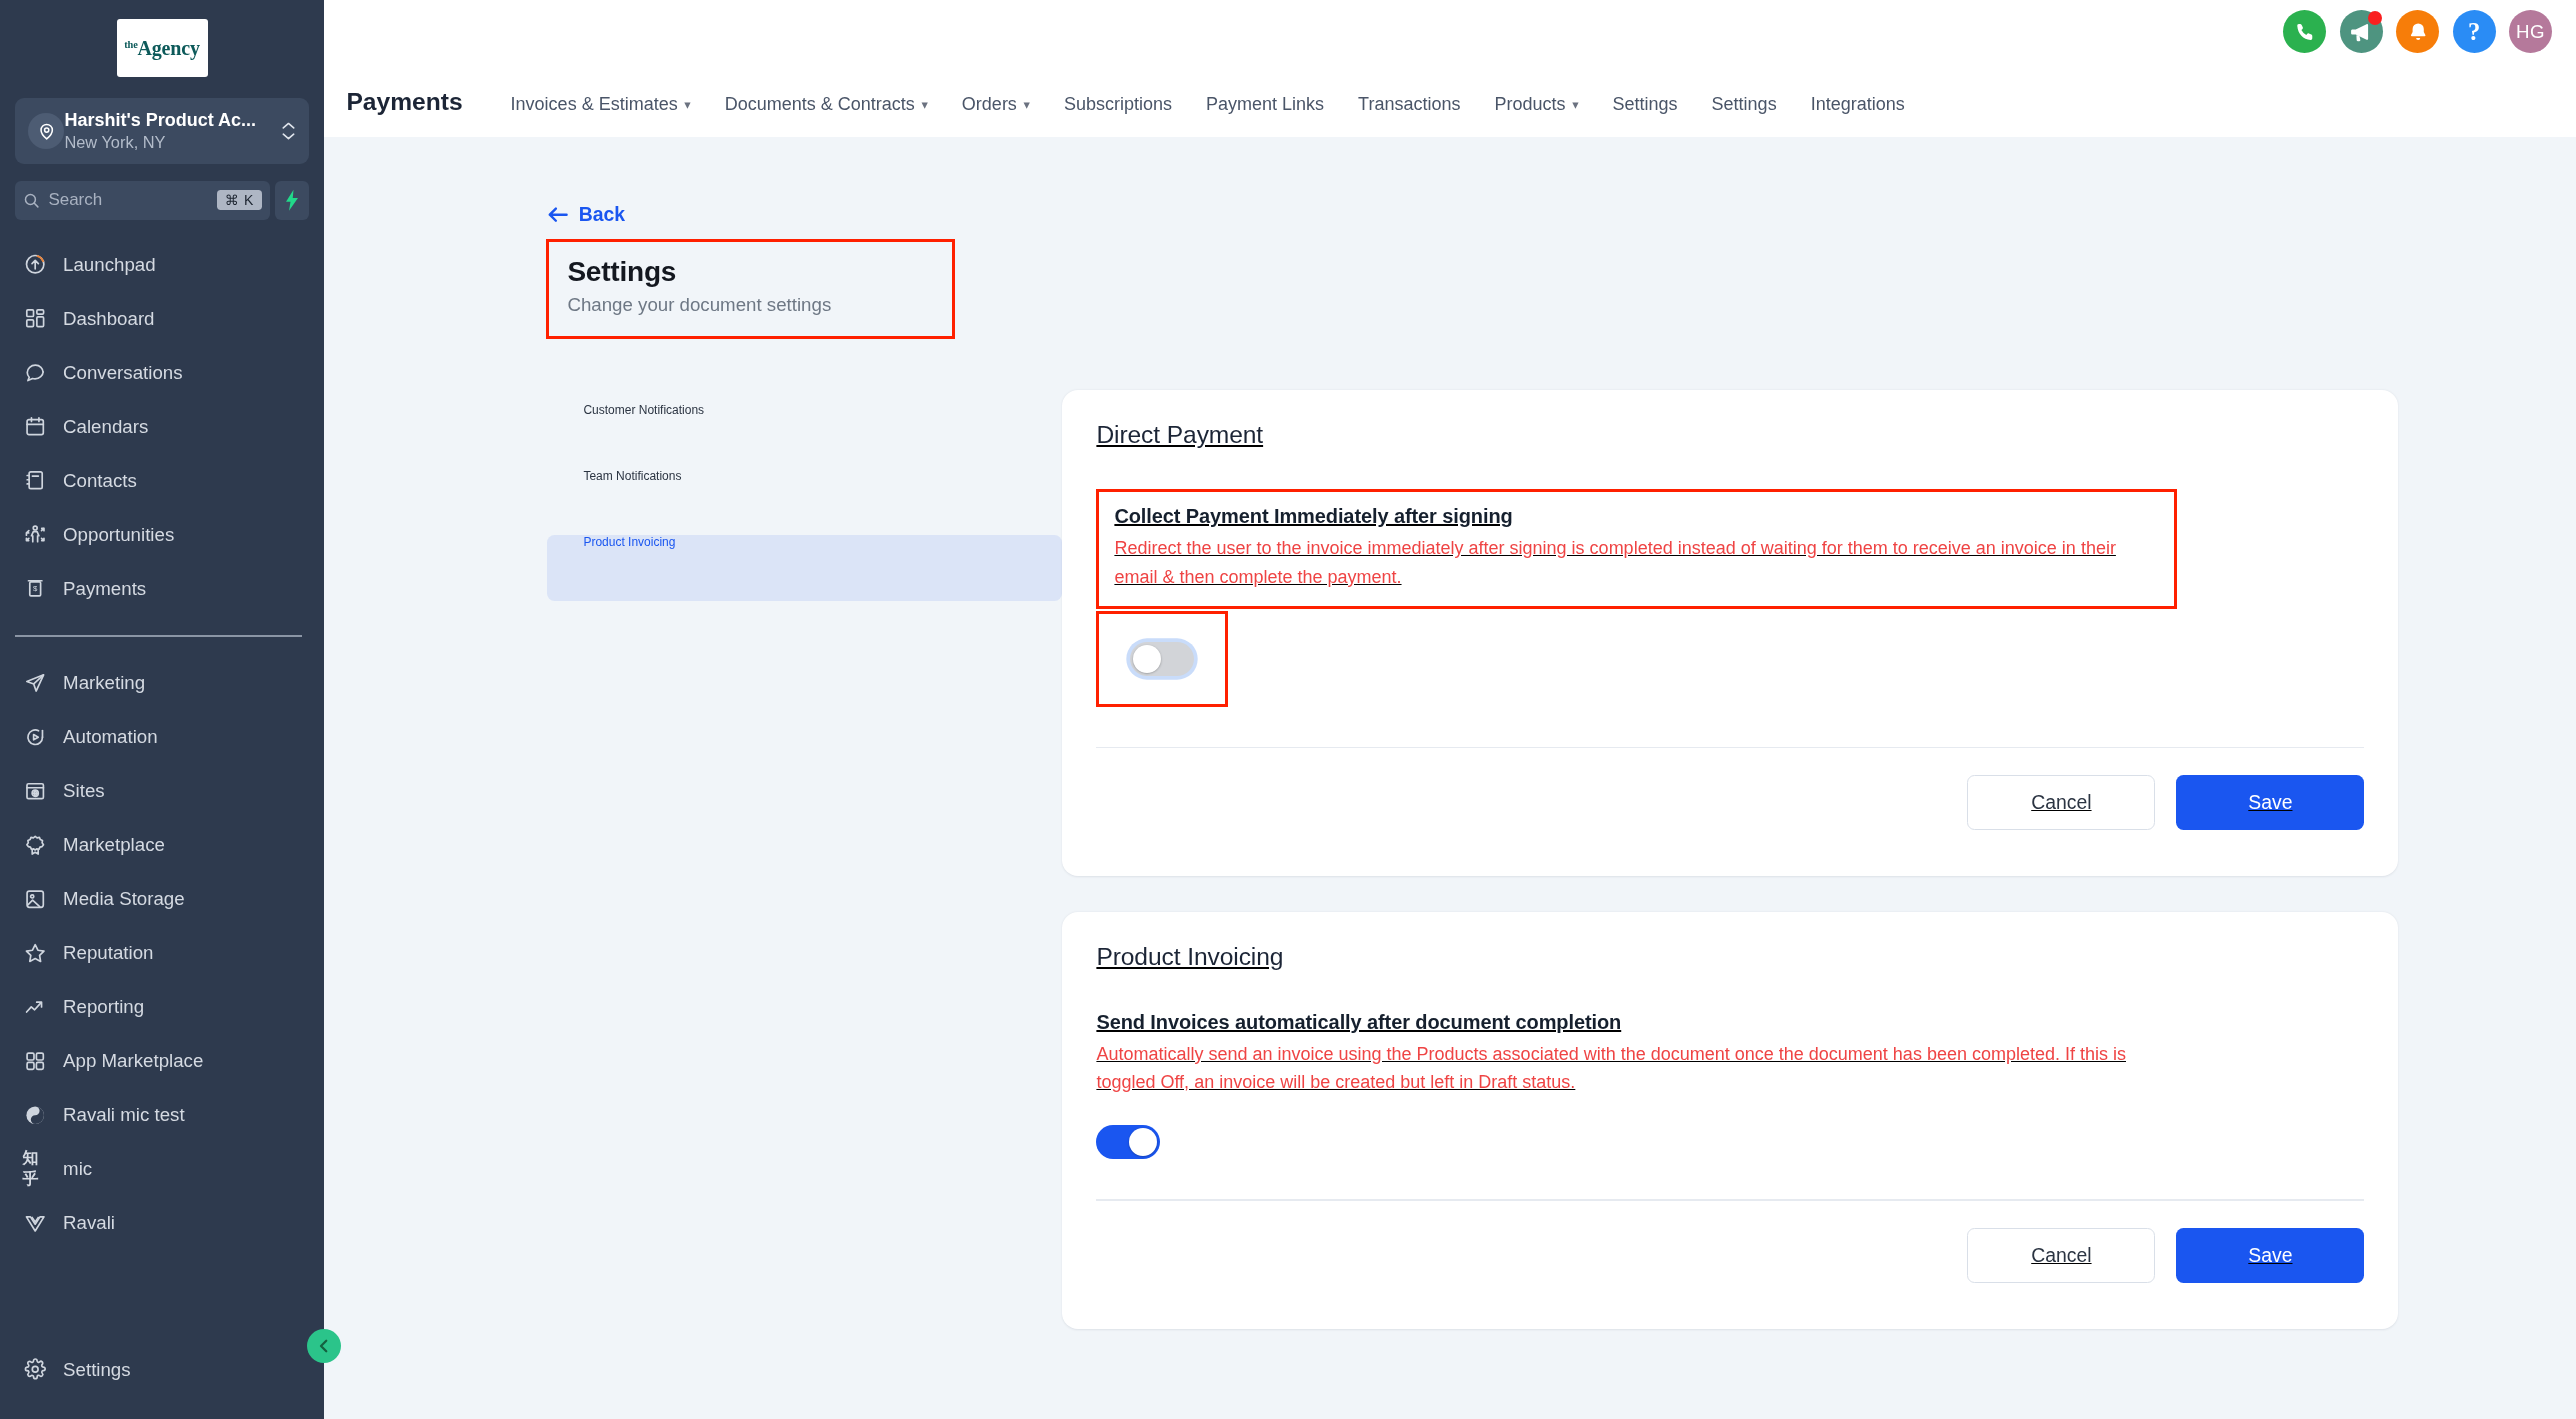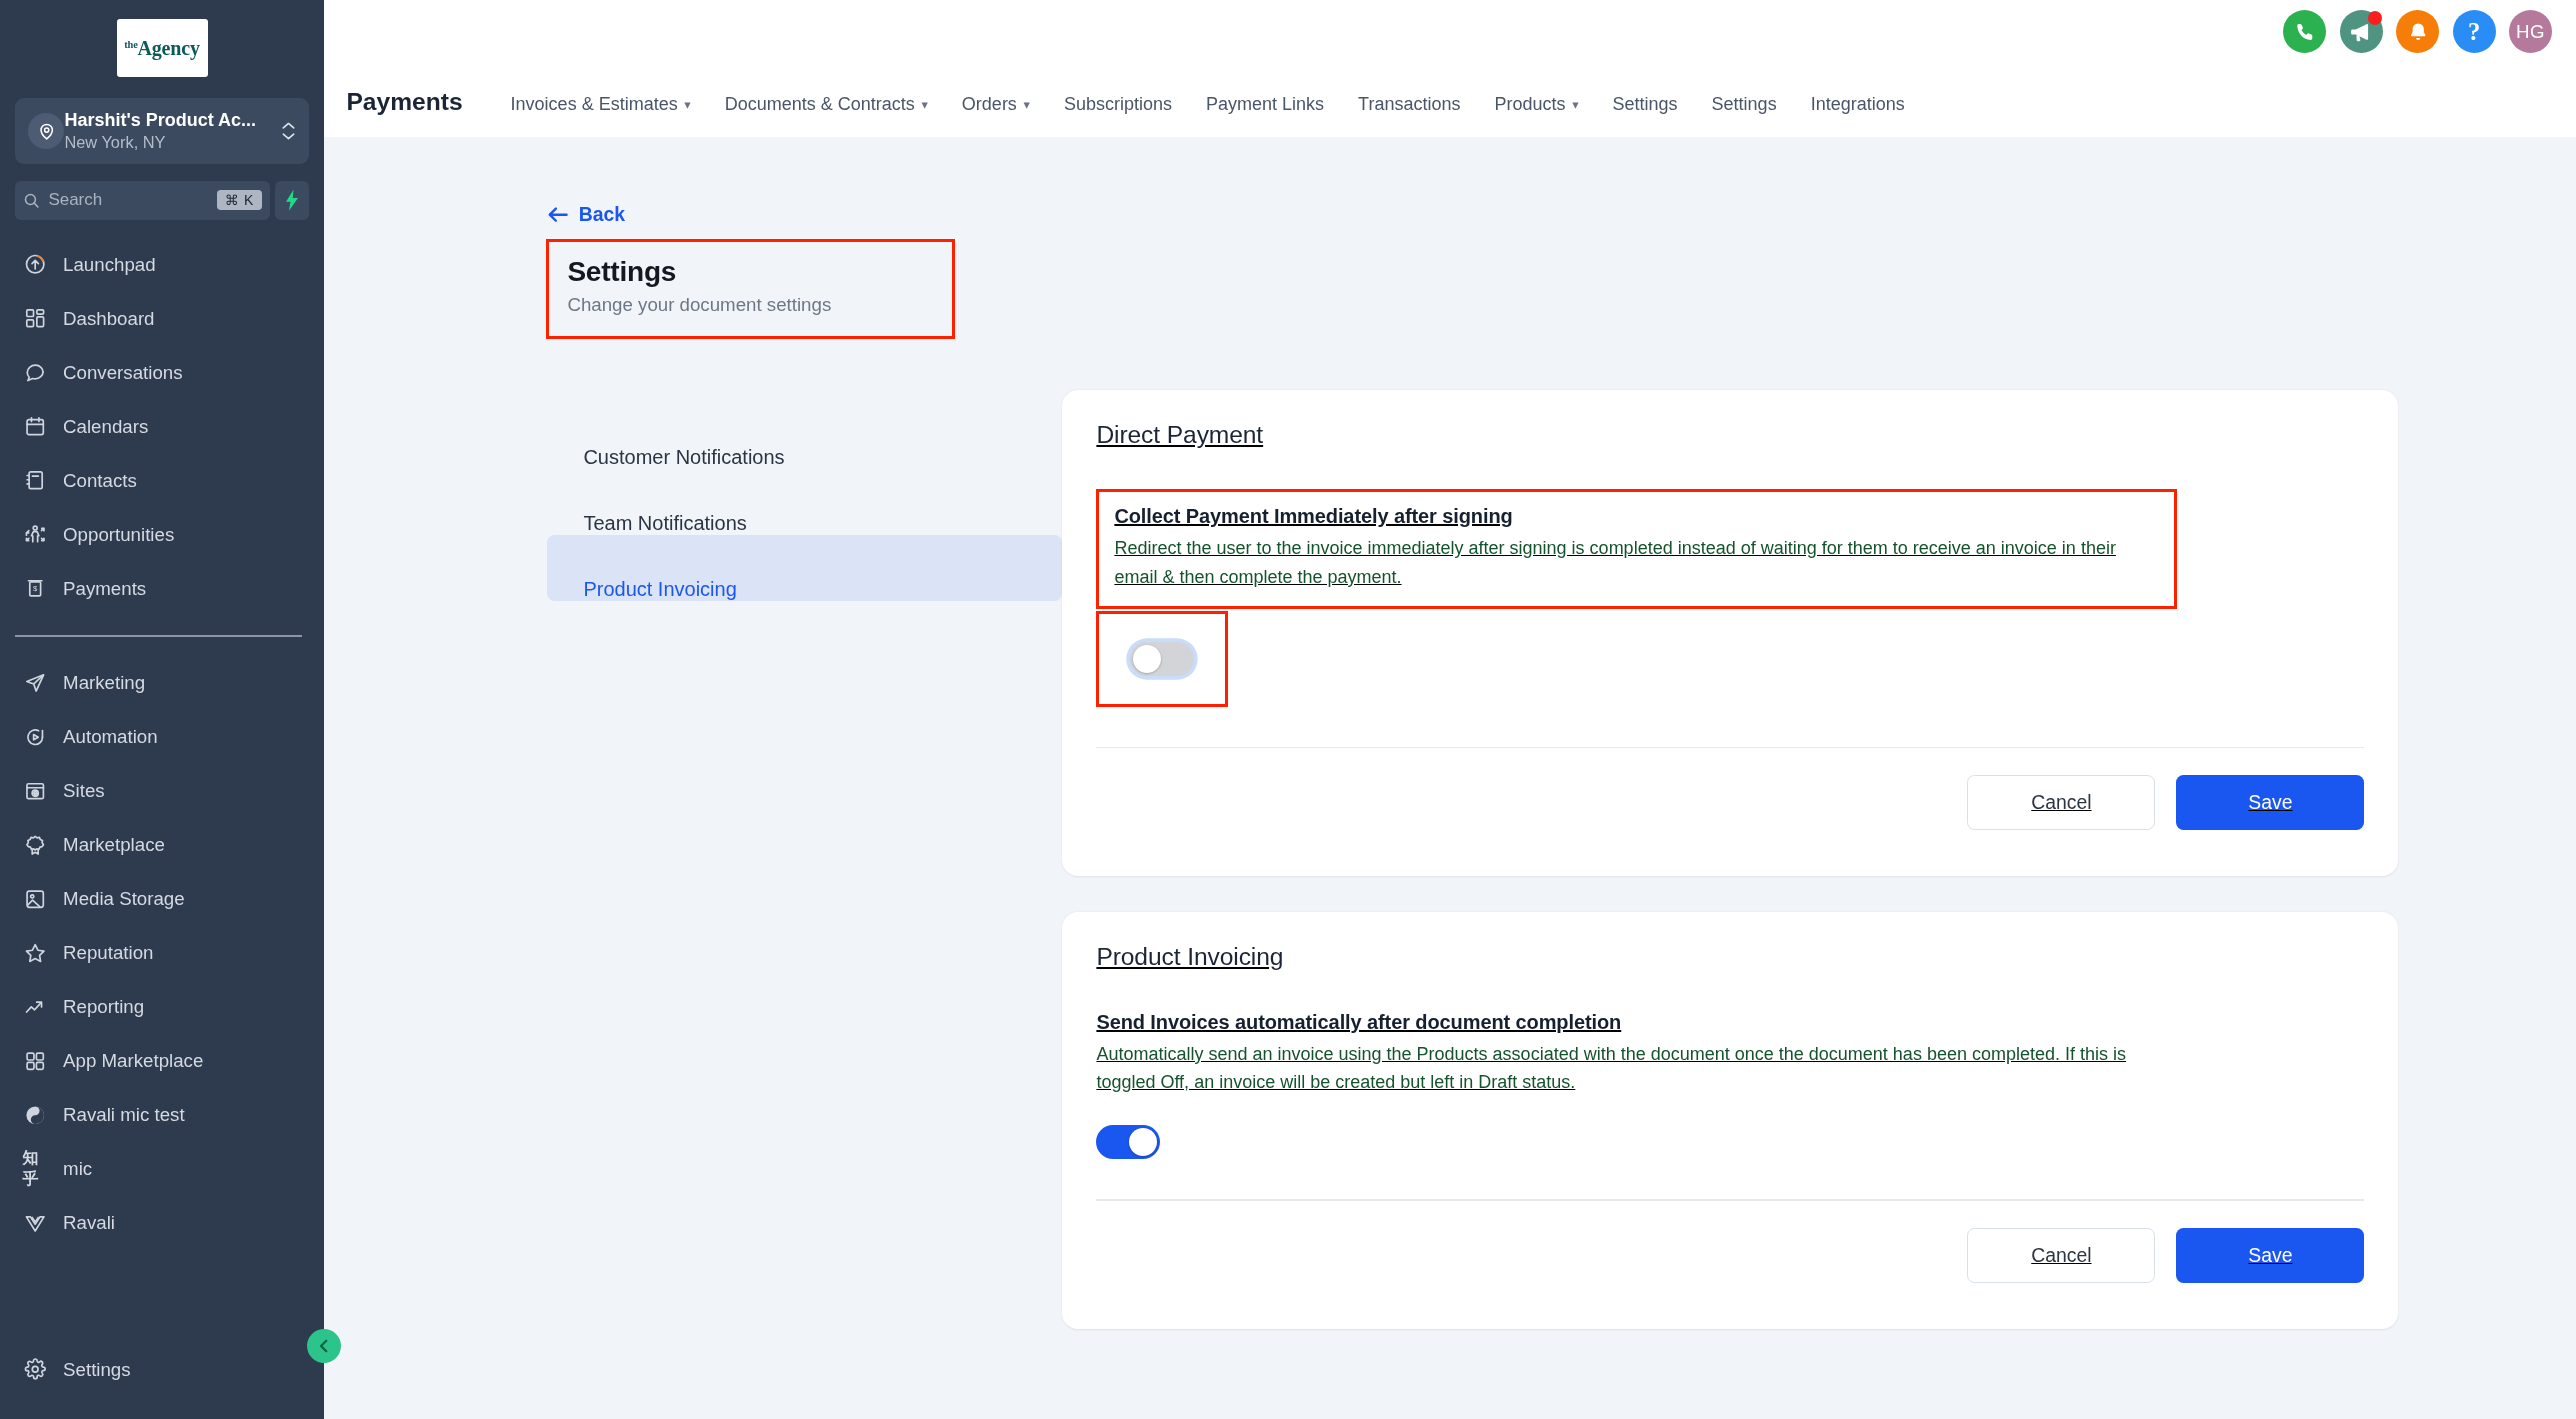--- a/index.html
+++ b/index.html
@@ -90,32 +90,32 @@
 
   .settings-head {
     margin: 13.4px 0 0 200px; width: 409px; padding: 13.4px 18px 19.4px;
     border: 3.7px solid #ff2000;
   }
   .settings-title { font-size: 28px; font-weight: 700; color: #141820; letter-spacing: -0.2px; }
   .settings-sub { font-size: 18.7px; color: #6e7885; margin-top: 6.7px; }
 
   .body-row { display: flex; margin-top: 51px; padding-left: 201px; gap: 0; }
   .submenu { width: 515px; flex: 0 0 515px; padding-top: 13.4px; }
-  .submenu-item { height: 66px; display: flex; align-items: flex-end; padding-left: 36px; border-radius: 7.5px; cursor: pointer; font-size: 20px; color: #2b3442; }
+  .submenu-item { height: 66px; display: flex; align-items: flex-start; padding-left: 36px; border-radius: 7.5px; cursor: pointer; font-size: 12px; color: #2b3442; }
   .submenu-item.active { background: #dbe4f7; color: #1a56f0; }
 
   .cards { flex: 1; max-width: 1336px; padding-right: 0; }
   .card { background: #fff; border-radius: 16px; box-shadow: 0 0.7px 2.2px rgba(20,30,50,.09); margin-bottom: 36px; padding: 31px 34px 12px; text-decoration: underline; }
   .card-title { font-size: 24.6px; font-weight: 500; color: #1c2536; letter-spacing: -0.1px; }
 
   .setting-row { display: flex; align-items: flex-start; gap: 22.4px; margin-top: 40px; flex-direction: column; }
   .setting-text { flex: 1; }
   .setting-text.boxed { border: 3.7px solid #ff2000; padding: 13.4px 15px 15px; }
   .st-title { font-size: 20px; font-weight: 700; color: #16202e; letter-spacing: -0.1px; }
-  .st-desc { font-size: 18px; color: #14532d; line-height: 1.58; margin-top: 6px; max-width: 1045px; }
+  .st-desc { font-size: 18px; color: #ef4444; line-height: 1.58; margin-top: 6px; max-width: 1045px; }
 
   .toggle-cell { flex: 0 0 auto; display: flex; align-items: flex-start; padding-top: 6px; }
   .toggle-cell.boxed { border: 3.7px solid #ff2000; padding: 28px 31px; margin-top: -21px; }
   .switch { width: 64px; height: 34px; border-radius: 18px; position: relative; cursor: pointer; }
   .switch.off { background: #d2d4d8; box-shadow: 0 0 0 3.7px #c9dcfa; }
   .switch.on { background: #1a56f0; }
   .knob { position: absolute; top: 3px; width: 28px; height: 28px; border-radius: 50%; background: #fff; box-shadow: 0 0.7px 2.2px rgba(0,0,0,.3); }
   .switch.off .knob { left: 3px; }
   .switch.on .knob { right: 3px; }
 

